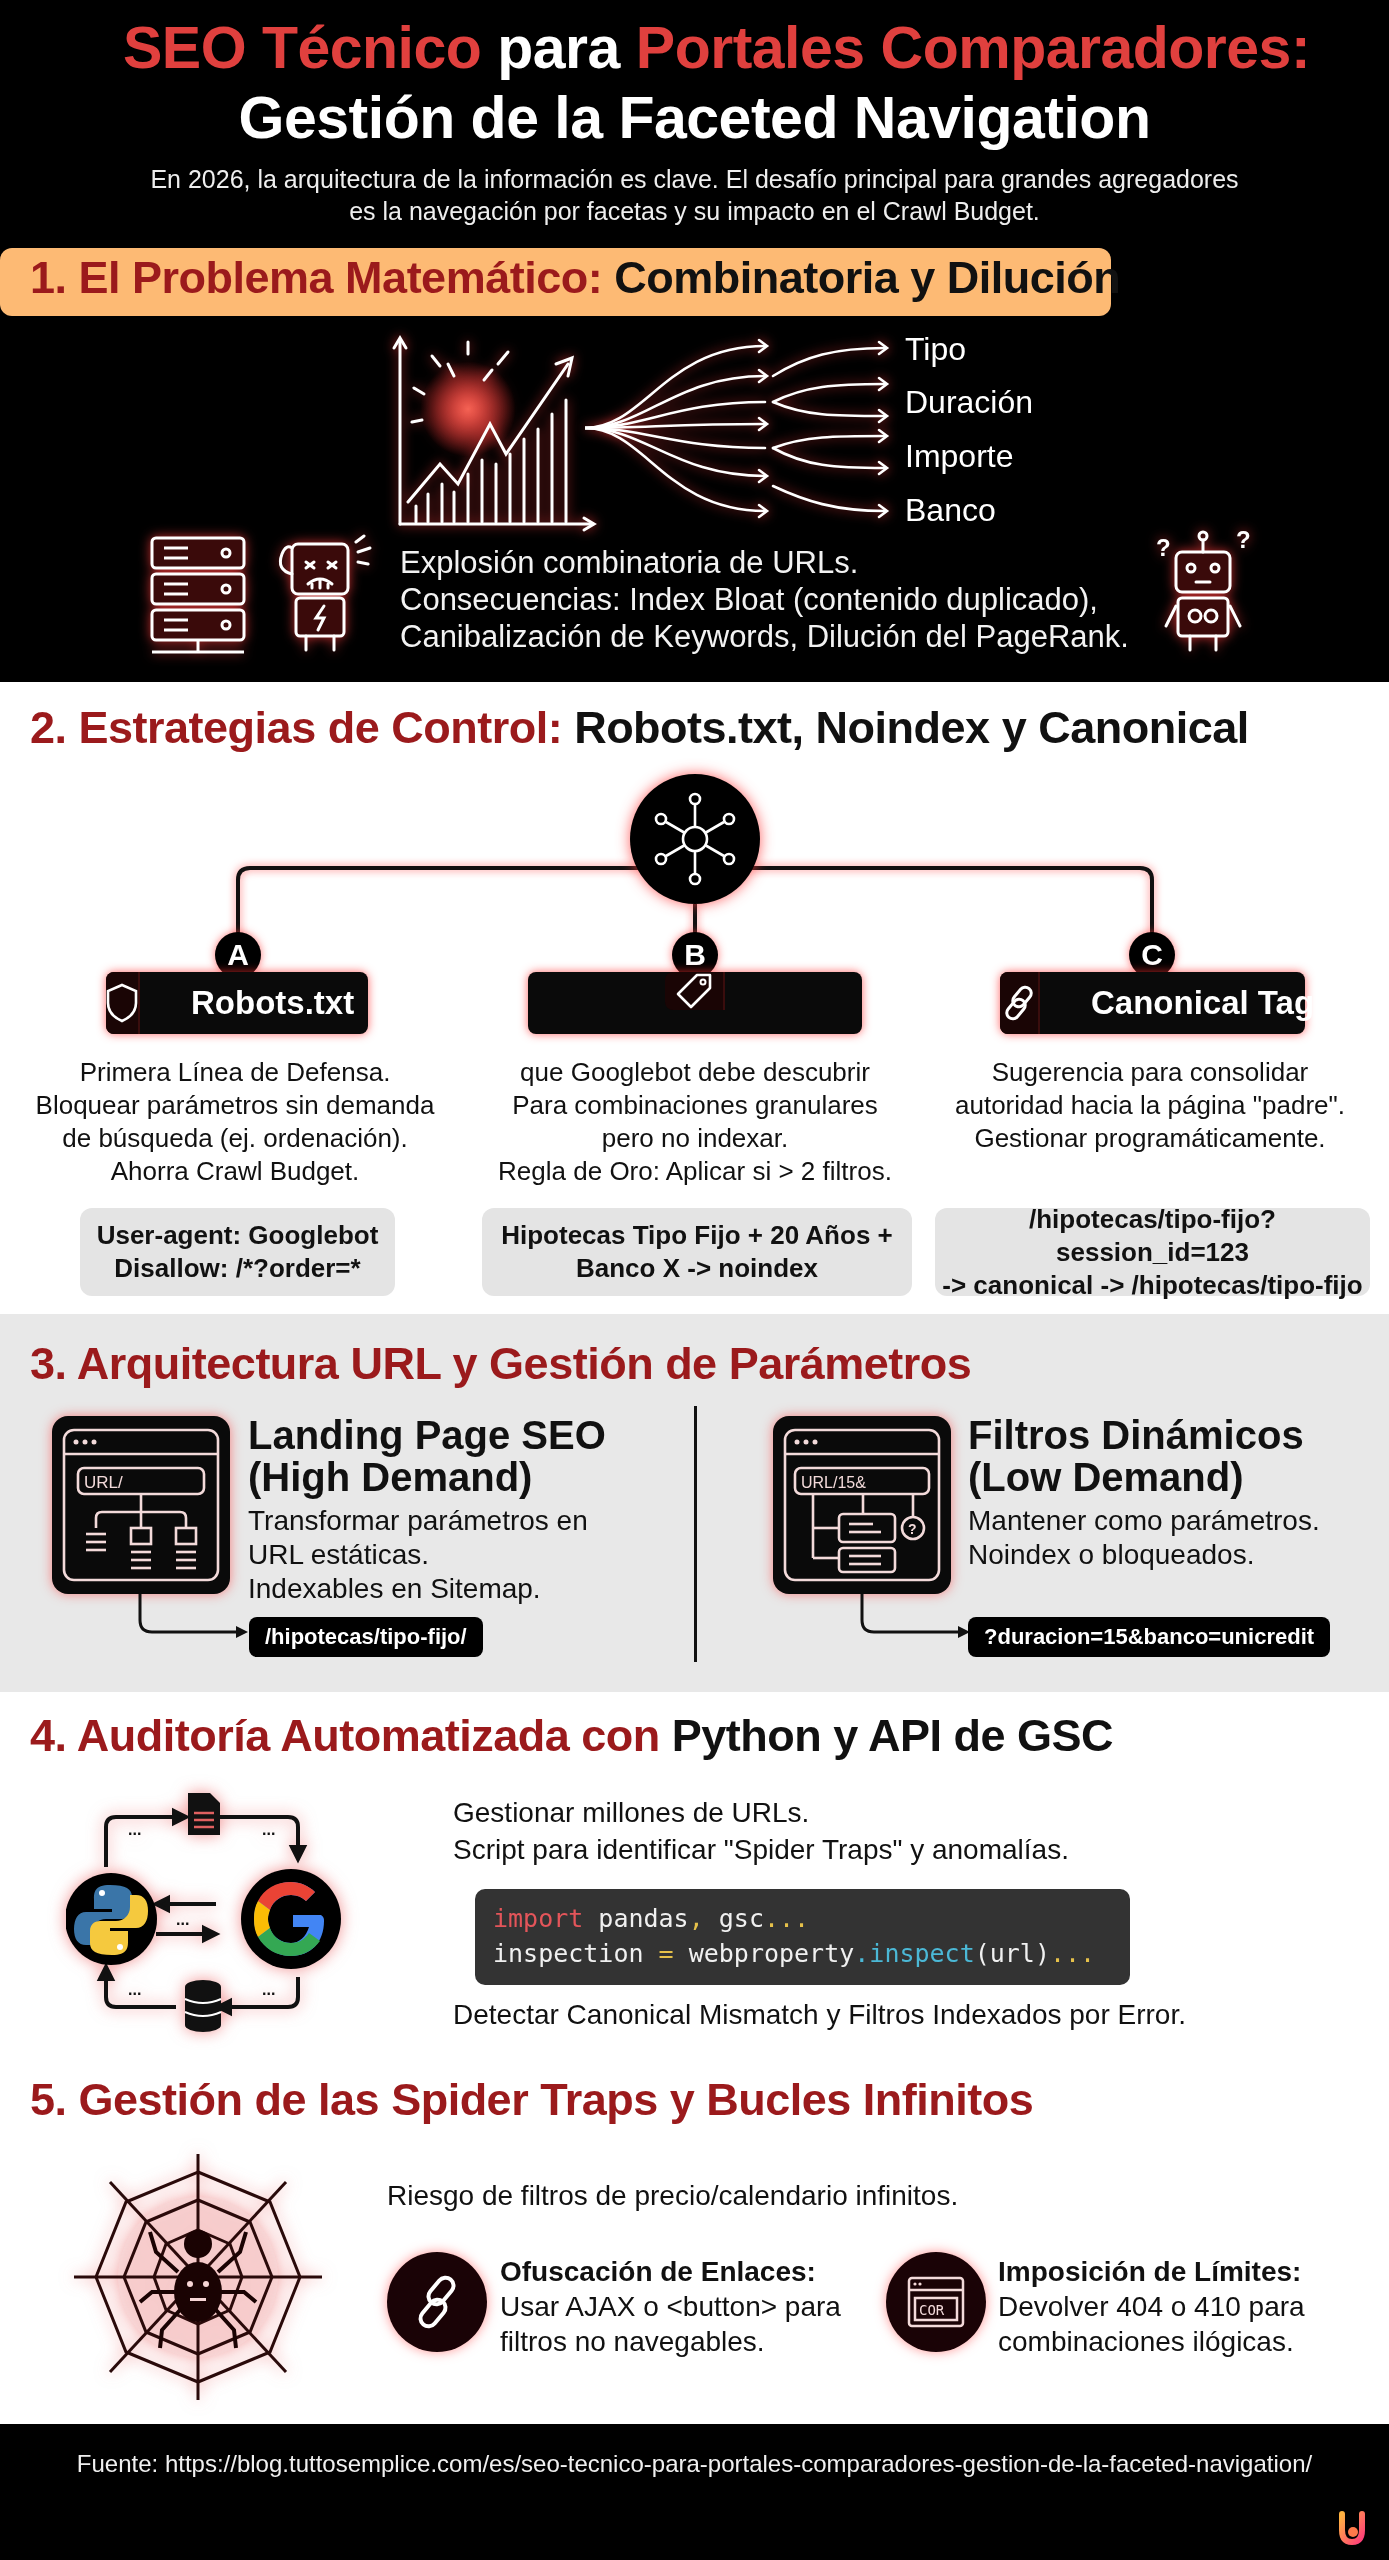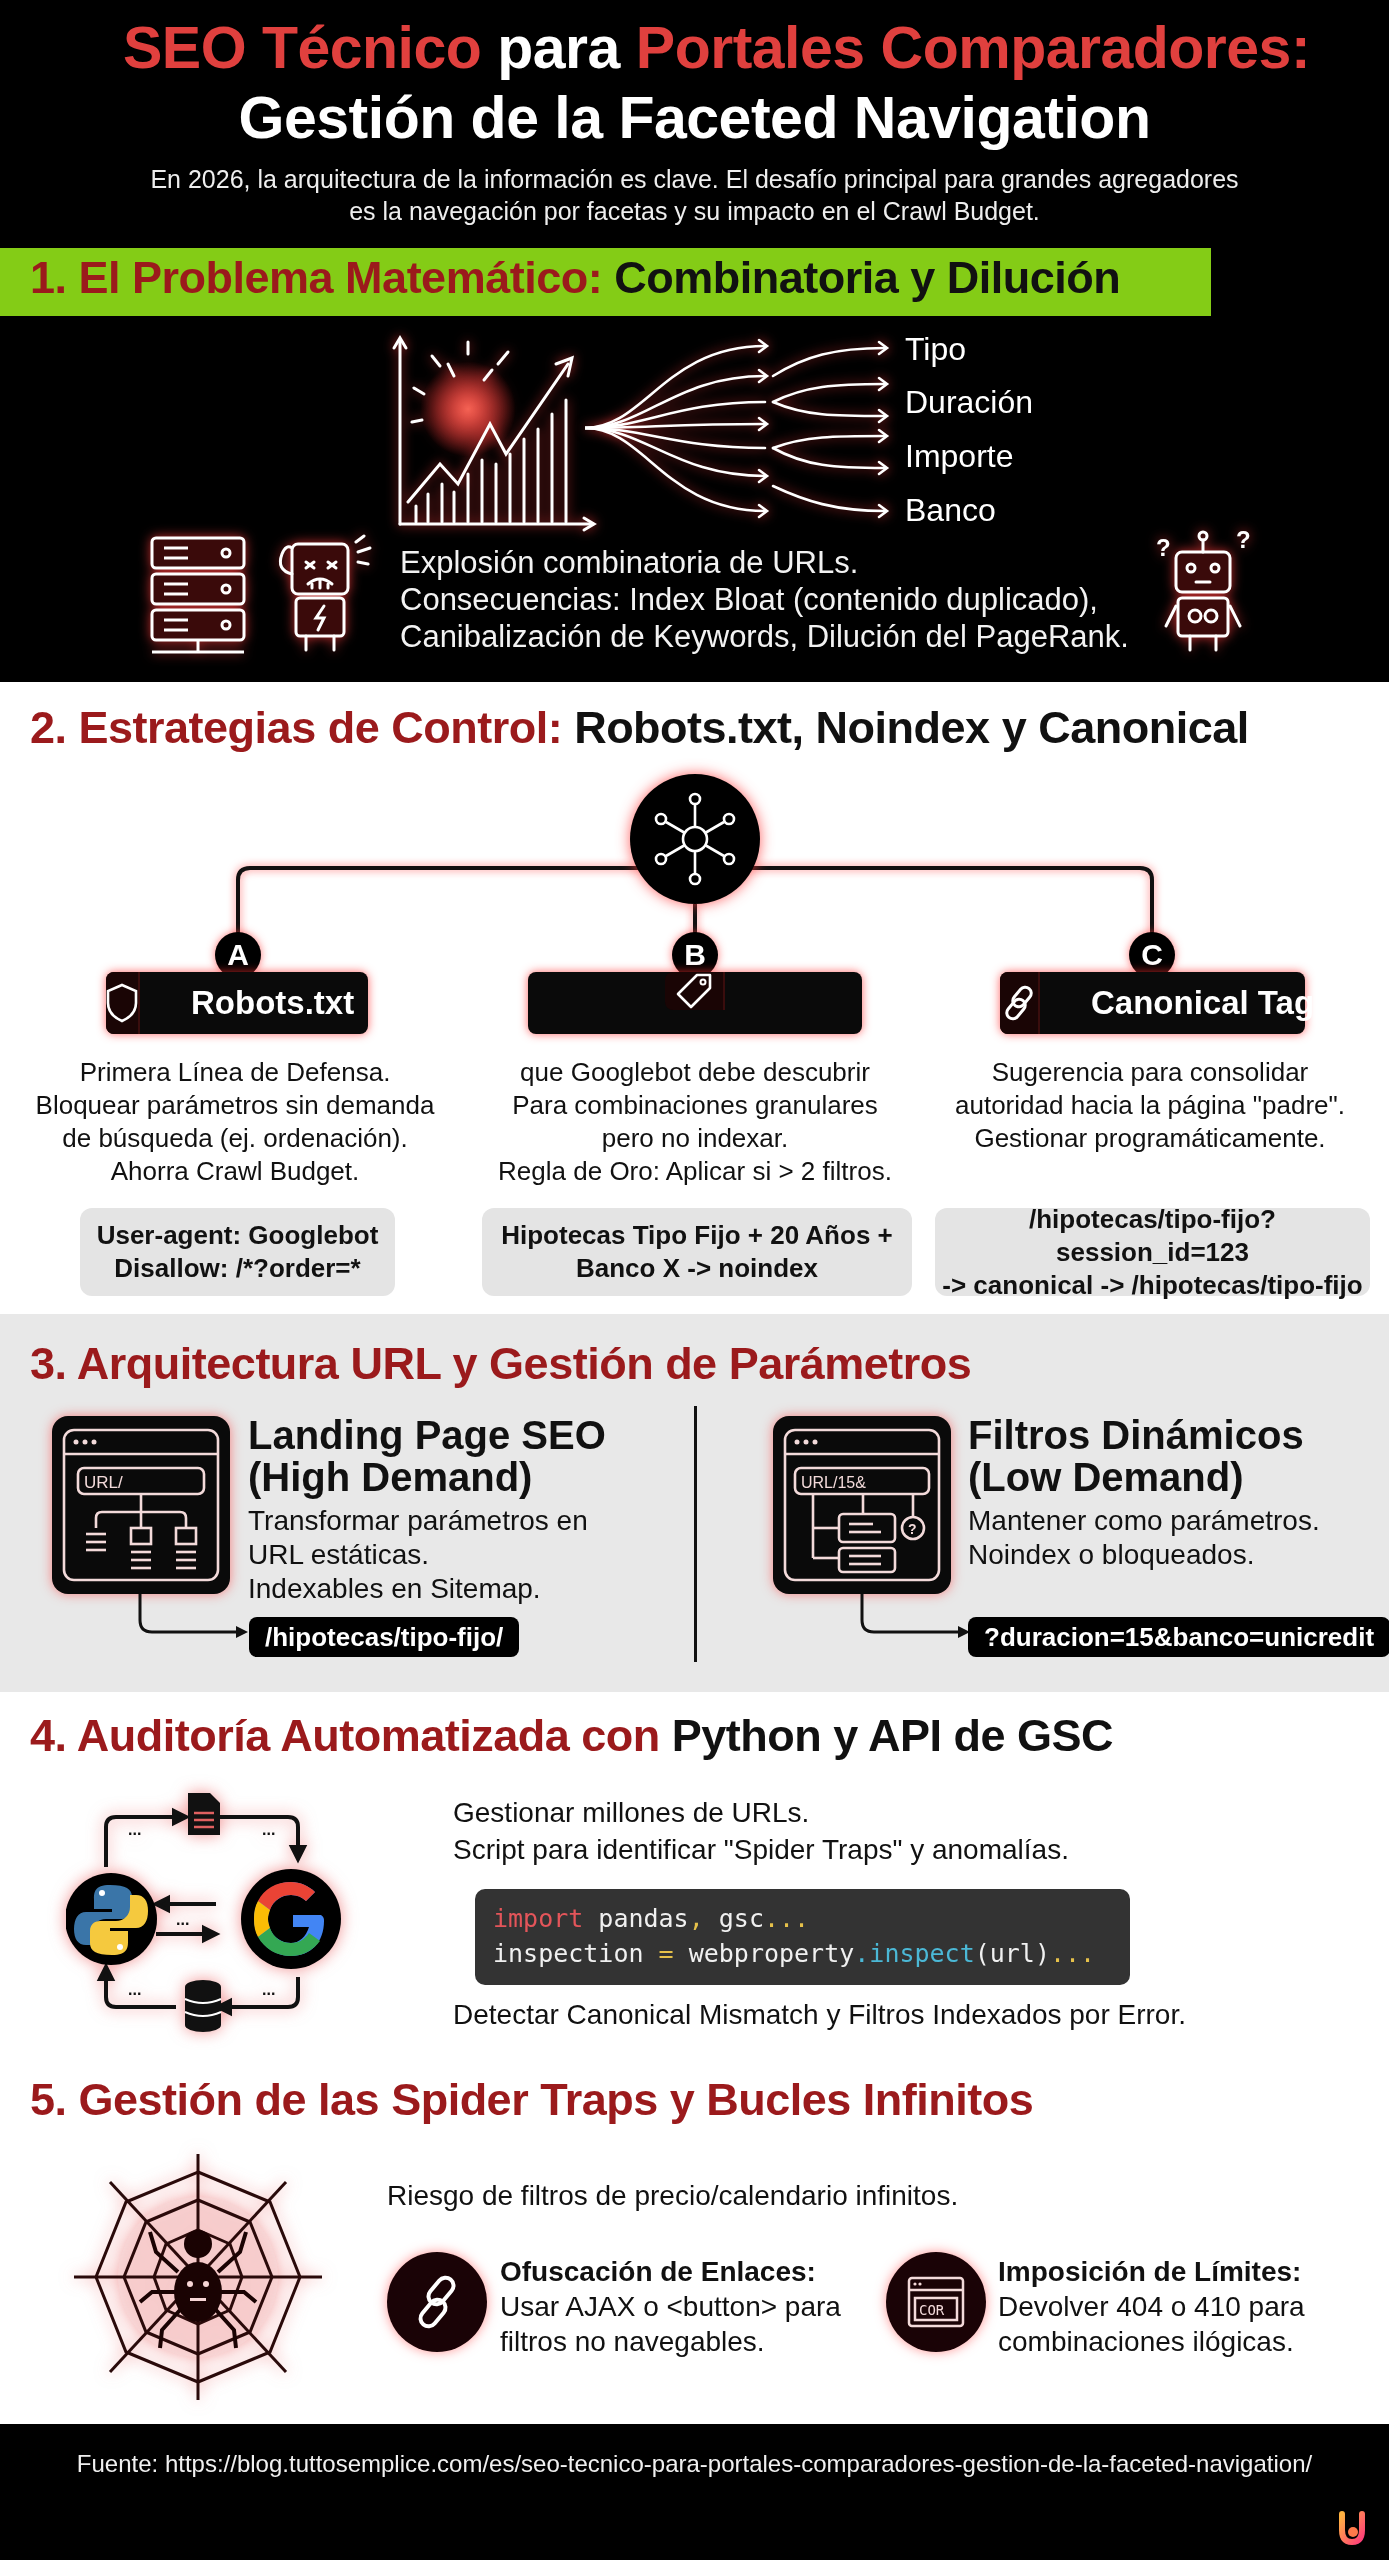--- a/index.html
+++ b/index.html
@@ -15,40 +15,40 @@
   #header .t1 { position: absolute; top: 14px; left: 0; width: 100%; font-size: 59px; font-weight: bold; color: #fff; letter-spacing: -0.5px; padding-left: 44px; }
   #header .t2 { position: absolute; top: 84px; left: 0; width: 100%; font-size: 59px; font-weight: bold; color: #fff; letter-spacing: -0.5px; }
   #header .sub { position: absolute; top: 163px; left: 140px; width: 1109px; font-size: 25px; line-height: 32px; color: #eee; }
 
   
   .sec-title { position: absolute; left: 30px; font-size: 45px; font-weight: bold; letter-spacing: -0.5px; white-space: nowrap; }
   .sec-title .a { color: #9b1a1c; }
   .sec-title .b { color: #111; }
 
   
-  #s1-head { left: 0; top: 248px; width: 1211px; height: 68px; background: #84cc16; }
+  #s1-head { left: 0; top: 248px; width: 1111px; height: 68px; background: #fdba74; border-radius: 12px; }
   #s1-body { left: 0; top: 316px; width: 1389px; height: 366px; background: #000; }
   .facet { position: absolute; left: 905px; font-size: 32px; color: #fff; }
   #s1-text { position: absolute; left: 400px; top: 228px; font-size: 31px; line-height: 37px; color: #f2f2f2; }
 
   
   #s2 { left: 0; top: 682px; width: 1389px; height: 632px; background: #fff; }
   .badge-letter { position: absolute; width: 46px; height: 46px; border-radius: 50%; background: #000; color: #fff; font-weight: bold; font-size: 30px; text-align: center; line-height: 46px; box-shadow: 0 0 8px rgba(255,60,60,0.7); }
   .pill { position: absolute; height: 62px; background: #0a0a0a; border-radius: 8px; box-shadow: 0 0 10px rgba(255,50,50,0.75); color: #fff; font-size: 33px; font-weight: bold; display: flex; align-items: center; gap: 35px; }
   .pill .ic { width: 60px; height: 62px; display: flex; align-items: center; justify-content: center; border-right: 2px solid #3a0d0d; background: #1a0505; border-radius: 8px 0 0 8px; }
   .pill .lbl { padding: 0 14px 0 16px; white-space: nowrap; }
   .desc { position: absolute; text-align: center; font-size: 26px; line-height: 33px; color: #111; }
   .codebox { position: absolute; background: #e4e4e4; border-radius: 12px; text-align: center; font-size: 26px; font-weight: bold; line-height: 33px; color: #111; display: flex; align-items: center; justify-content: center; }
 
   
   #s3 { left: 0; top: 1314px; width: 1389px; height: 378px; background: #e8e8e8; }
   .wincard { position: absolute; width: 178px; height: 178px; background: #0a0a0a; border-radius: 16px; box-shadow: 0 0 12px rgba(255,60,60,0.6); }
   .s3-title { position: absolute; font-size: 40px; font-weight: bold; line-height: 42px; color: #111; }
   .s3-desc { position: absolute; font-size: 28px; line-height: 34px; color: #111; }
-  .urlchip { position: absolute; height: 40px; background: #000; color: #fff; border-radius: 8px; font-size: 26px; font-weight: bold; line-height: 40px; padding: 0 16px; white-space: nowrap; }
+  .urlchip { position: absolute; height: 40px; background: #000; color: #fff; border-radius: 8px; font-size: 22px; font-weight: bold; line-height: 40px; padding: 0 16px; white-space: nowrap; }
 
   
   #s4 { left: 0; top: 1692px; width: 1389px; height: 360px; background: #fff; }
   .p4 { position: absolute; font-size: 28px; line-height: 37px; color: #111; }
   #code { position: absolute; left: 475px; top: 197px; width: 655px; height: 96px; background: #333; border-radius: 10px; padding: 12px 18px; font-family: "DejaVu Sans Mono", "Liberation Mono", monospace; font-size: 25px; line-height: 35px; color: #f0f0f0; white-space: pre; }
   .k-red { color: #e4555a; }
   .k-yel { color: #e6c14a; }
   .k-cyan { color: #4bb8d6; }
 
   

